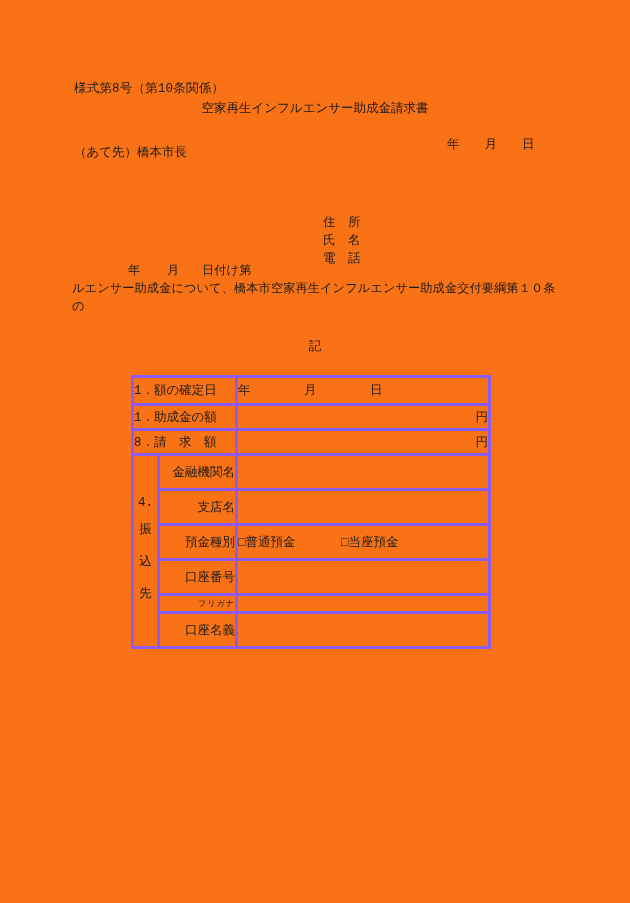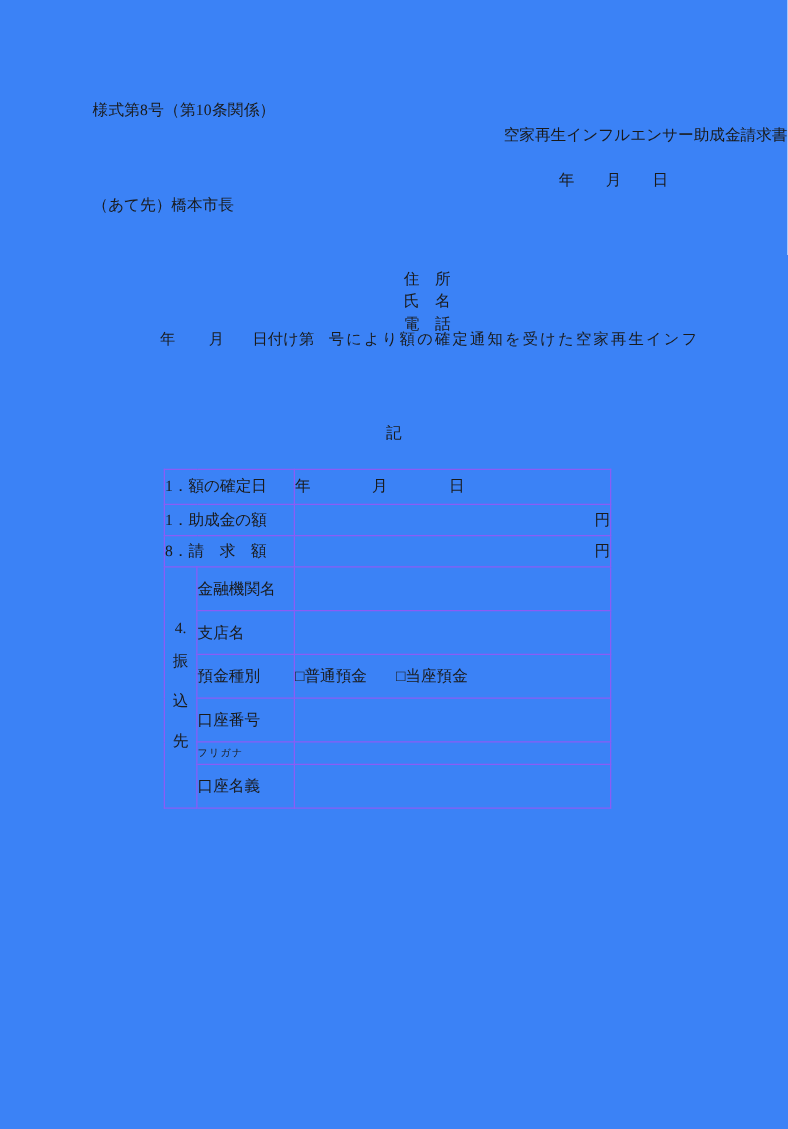--- a/index.html
+++ b/index.html
@@ -1,59 +1,59 @@
 <!DOCTYPE html>
 <html><head>
 <meta charset="utf-8">
 <style>
   * { margin:0; padding:0; box-sizing:border-box; }
   html,body { background:#ffffff; }
   .page {
     position:relative;
     width:630px; height:903px;
-    background:#3b82f6;
-    font-family:Liberation Serif, serif;
+    background:#f97316;
+    font-family:Liberation Mono, monospace;
     color:#1a1a1a;
     font-size:12.5px;
     overflow:hidden;
   }
   .form-number { position:absolute; left:74px; top:80px; letter-spacing:0.2px; }
-  .doc-title  { position:absolute; left:0; right:0; top:100px; text-align:right; }
+  .doc-title  { position:absolute; left:0; right:0; top:100px; text-align:center; }
   .date-line  { position:absolute; left:447px; top:136px; }
-  .addressee  { position:absolute; left:74px; top:156px; }
+  .addressee  { position:absolute; left:74px; top:144px; }
   .contact    { position:absolute; left:323px; top:190px; line-height:18px;margin-top:24px; }
   .para       { position:absolute; left:72px; top:262px; width:487px; line-height:18px; font-size:12.2px; letter-spacing:0.1px; }
   .para .line1 { position:relative; height:18px; }
   .para .line1 span { position:absolute; top:0; white-space:pre; }
   .seg-year  { left:56px; }
   .seg-month { left:95px; }
   .seg-dated { left:130px; }
   .seg-rest  { left:191px; letter-spacing:1.8px; }
   .ki-heading { position:absolute; left:0; right:0; top:338px; text-align:center; }
 
   table.claim {
     position:absolute; left:131px; top:375px; width:357px;
     border-collapse:collapse; table-layout:fixed; font-size:12.5px;
   }
-  table.claim td { border:1px solid #8b5cf6; padding:0; vertical-align:middle; }
+  table.claim td { border:3px solid #8b5cf6; padding:0; vertical-align:middle; }
   .h28{height:28px} .h25{height:25px} .h35{height:35px} .h18{height:18px}
   .lbl { padding-left:6px; white-space:pre; }
   .date-val { padding-left:72px; }
   .date-val span { display:inline-block; }
   .date-val span + span { margin-left:46px; }
   .yen { text-align:right; padding-right:28px; }
-  .sub { text-align:left; }
+  .sub { text-align:right; }
   .transfer-col { text-align:center; vertical-align:top; padding-top:4px; }
   .transfer-col span { display:block; line-height:32px; }
   .transfer-col .num { line-height:22px; }
   .furigana-lbl { font-size:8px; letter-spacing:1px;margin-top:40px; }
   .furigana-row td { border-bottom:1px dashed #999; }
   .cb-cell { padding-left:48px; }
   .cb-option { white-space:nowrap; }
-  .cb-option + .cb-option { margin-left:20px;text-align:right; }
+  .cb-option + .cb-option { margin-left:38px;text-align:right; }
 </style>
 </head>
 <body>
 
 <div class="page">
 
   <div class="form-number">様式第8号（第10条関係）</div>
 
   <div class="doc-title">空家再生インフルエンサー助成金請求書</div>
 
@@ -65,22 +65,22 @@
     <div>住　所</div>
     <div>氏　名</div>
     <div>電　話</div>
   </div>
 
   <div class="para">
     <div class="line1">
       <span class="seg-year">年</span>
       <span class="seg-month">月</span>
       <span class="seg-dated">日付け第</span>
-      <span class="seg-rest">号により額の確定通知を受けた空家再生インフ</span>
     </div>
+    <div>ルエンサー助成金について、橋本市空家再生インフルエンサー助成金交付要綱第１０条の</div>
   </div>
 
   <div class="ki-heading">記</div>
 
   <table class="claim">
     <colgroup>
         <col style="width:26px">
         <col style="width:78px">
         <col style="width:253px">
       </colgroup>

